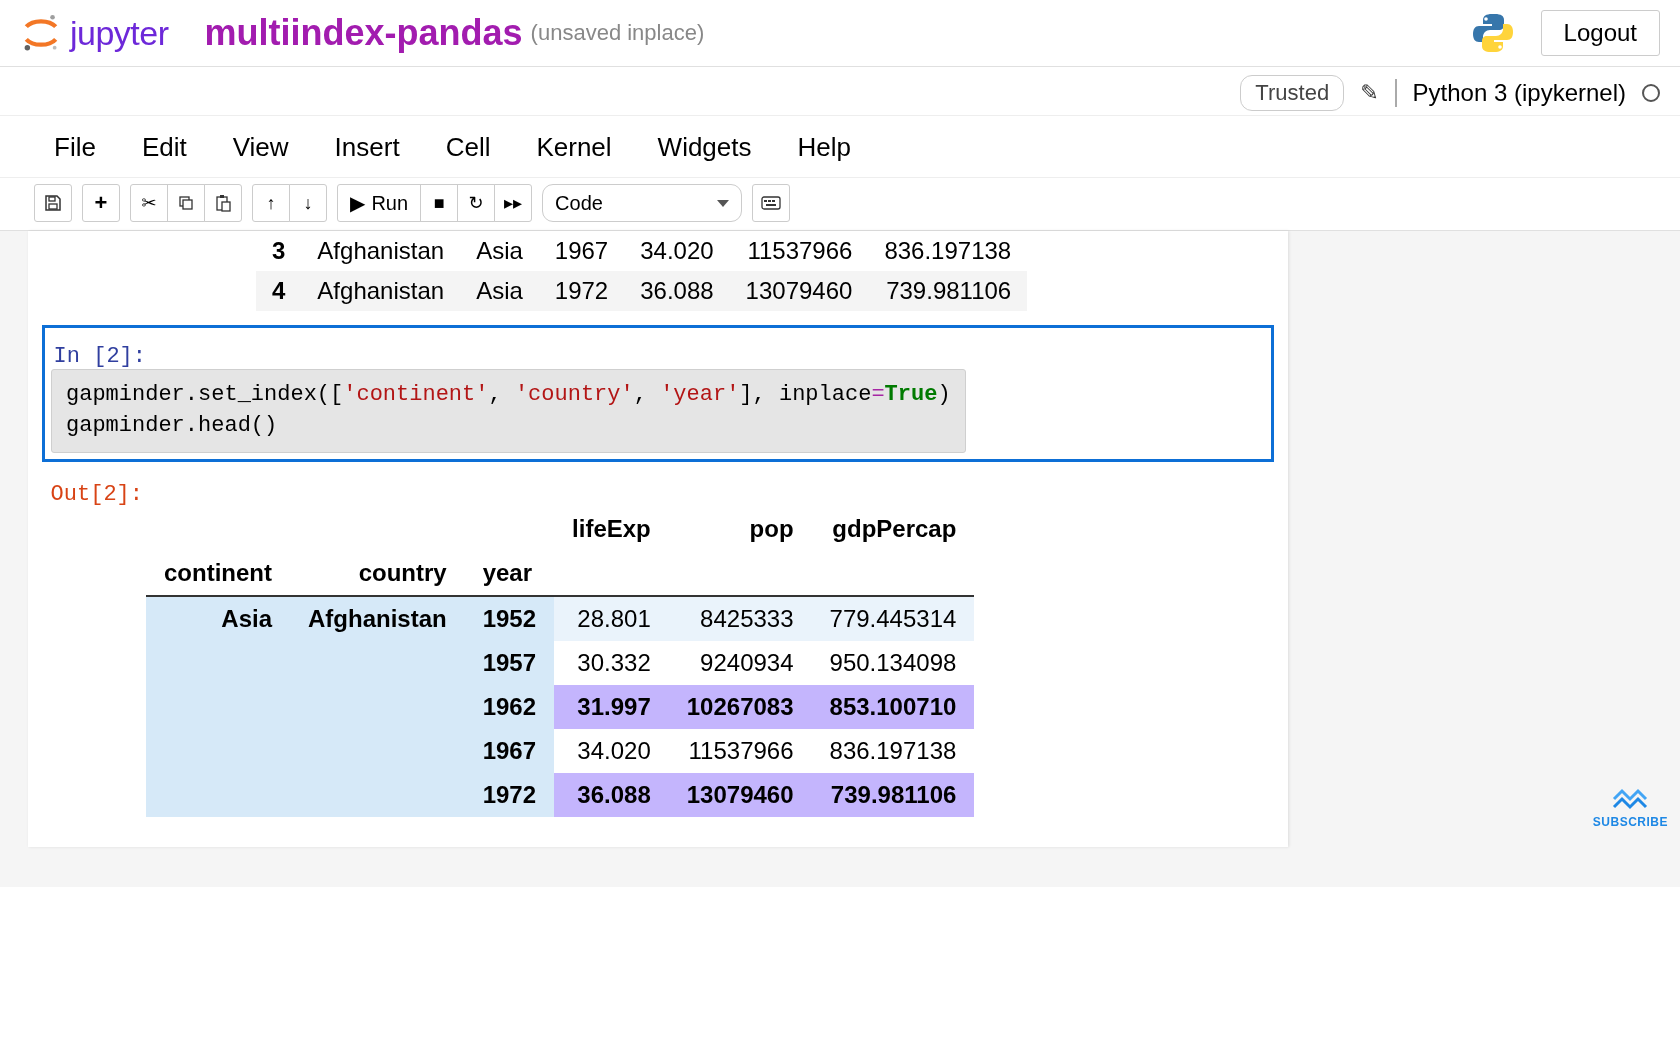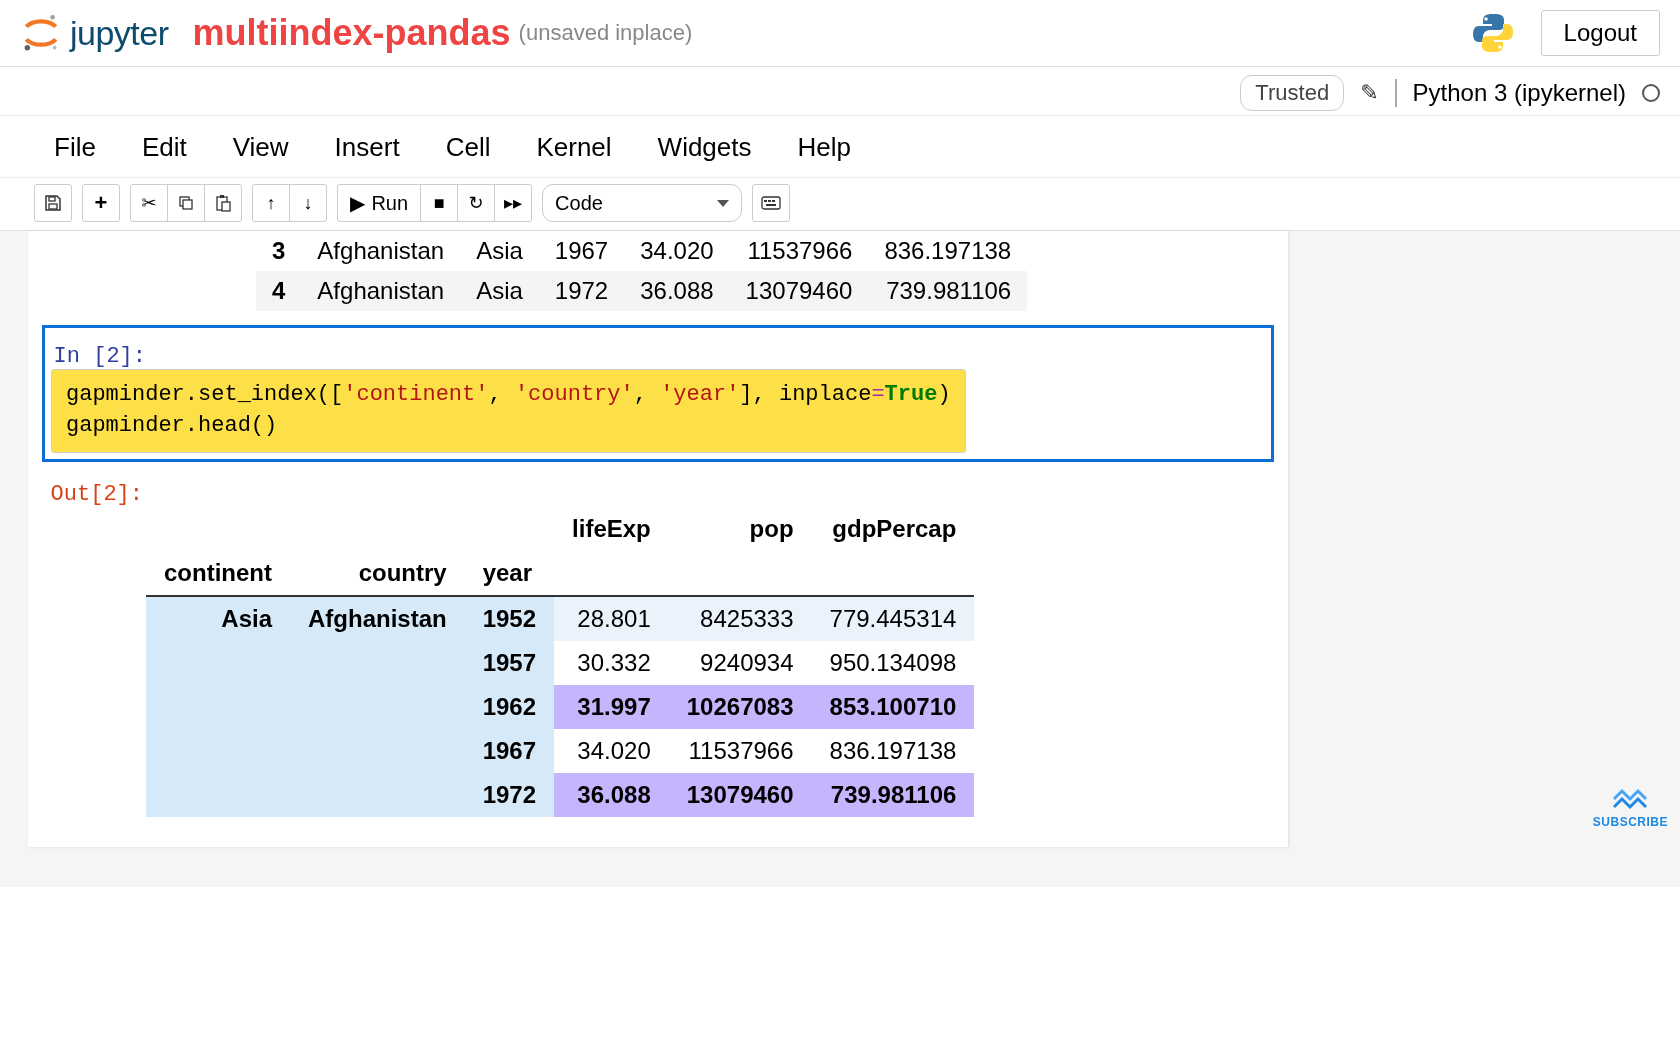--- a/index.html
+++ b/index.html
@@ -13,34 +13,34 @@
     display: flex;
     align-items: center;
     padding: 10px 20px;
     border-bottom: 1px solid #e0e0e0;
   }
   .logo {
     display: flex;
     align-items: center;
     gap: 8px;
     font-size: 34px;
-    color: #0c4a6e;
+    color: #6d28d9;
     letter-spacing: -0.5px;
   }
   .logo-icon {
     width: 42px;
     height: 42px;
     position: relative;
   }
   .logo-icon svg { width: 100%; height: 100%; }
   .notebook-name {
     font-size: 36px;
     font-weight: 700;
-    margin-left: 24px;
-    color: #ef4444;
+    margin-left: 36px;
+    color: #a21caf;
   }
   .unsaved {
     font-size: 22px;
     color: #888;
     margin-left: 8px;
   }
   .header-right {
     margin-left: auto;
     display: flex;
     align-items: center;
@@ -178,21 +178,21 @@
     font-family: "Menlo","Consolas","Courier New",monospace;
     font-size: 22px;
     color: #303f9f;
     padding: 10px 10px 0 0;
     flex-shrink: 0;
   }
   .prompt.out { color: #d84315; }
   .code-input {
     flex: 1;
     border: 1px solid #cfcfcf;
-    background: #fde047;
+    background: #e5e5e5;
     border-radius: 3px;
     padding: 10px 14px;
     font-family: "Menlo","Consolas","Courier New",monospace;
     font-size: 22px;
     line-height: 1.4;
     white-space: pre;
   }
   .tok-func { color: #000; }
   .tok-str { color: #b31515; }
   .tok-op { color: #a626a4; }

